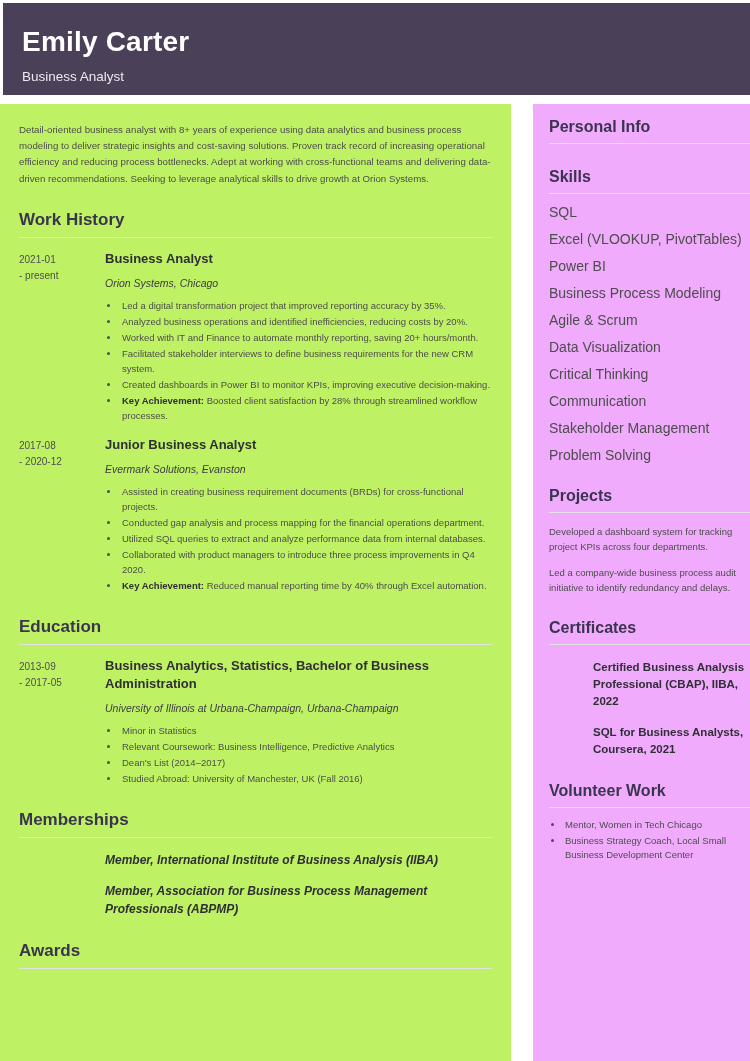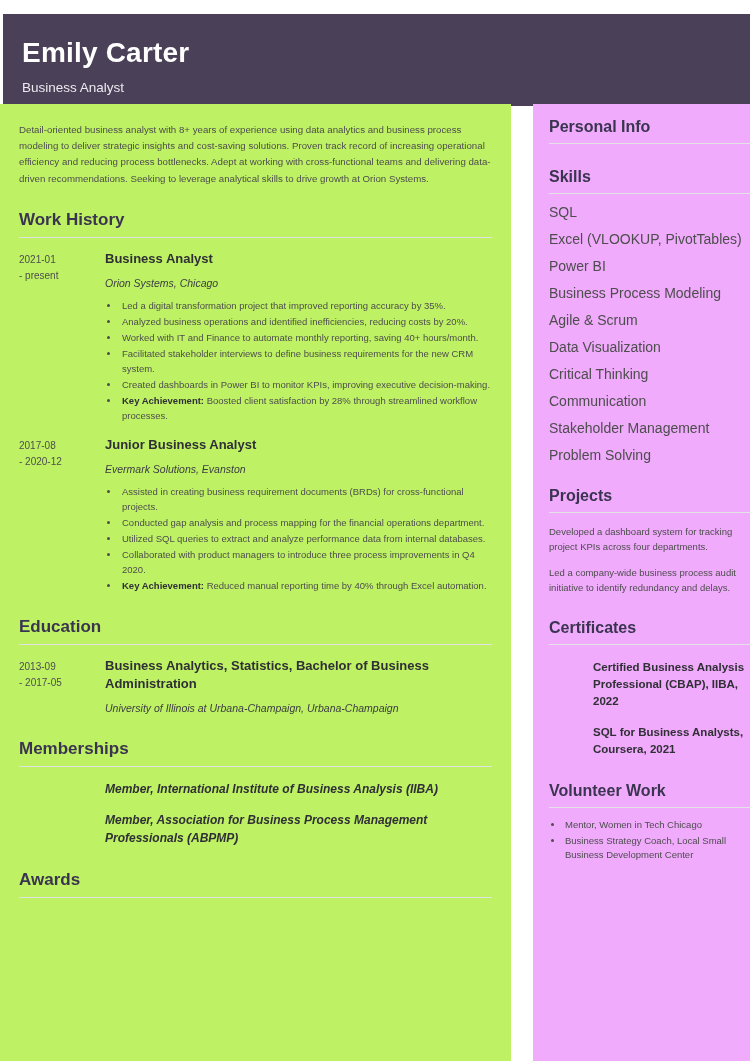--- a/index.html
+++ b/index.html
@@ -16,21 +16,21 @@
     width: 750px;
     height: 1061px;
     background: #ffffff;
     overflow: hidden;
   }
 
   
   .header-banner {
     position: absolute;
     left: 3px;
-    top: 14px;
+    top: 3px;
     width: 747px;
     height: 92px;
     background: #4a4057;
     box-sizing: border-box;
     padding: 22px 0 0 19px;
   }
   .header-name {
     color: #ffffff;
     font-size: 28px;
     font-weight: bold;
@@ -252,21 +252,21 @@
             <div class="entry-dates">
               <div>2021-01</div>
               <div>- present</div>
             </div>
             <div class="entry-body">
               <div class="entry-title">Business Analyst</div>
               <div class="entry-sub">Orion Systems, Chicago</div>
               <ul class="bullets">
                 <li>Led a digital transformation project that improved reporting accuracy by 35%.</li>
                 <li>Analyzed business operations and identified inefficiencies, reducing costs by 20%.</li>
-                <li>Worked with IT and Finance to automate monthly reporting, saving 40+ hours/month.</li>
+                <li>Worked with IT and Finance to automate monthly reporting, saving 20+ hours/month.</li>
                 <li>Facilitated stakeholder interviews to define business requirements for the new CRM system.</li>
                 <li>Created dashboards in Power BI to monitor KPIs, improving executive decision-making.</li>
                 <li><b>Key Achievement:</b> Boosted client satisfaction by 28% through streamlined workflow processes.</li>
               </ul>
             </div>
           </div>
           <div class="entry">
             <div class="entry-dates">
               <div>2017-08</div>
               <div>- 2020-12</div>
@@ -289,20 +289,26 @@
       <div class="sec-rule"></div>
       <div id="edu-list">
           <div class="entry">
             <div class="entry-dates">
               <div>2013-09</div>
               <div>- 2017-05</div>
             </div>
             <div class="entry-body">
               <div class="entry-title">Business Analytics, Statistics, Bachelor of Business Administration</div>
               <div class="entry-sub">University of Illinois at Urbana-Champaign, Urbana-Champaign</div>
+              <ul class="bullets">
+                <li>Minor in Statistics</li>
+                <li>Relevant Coursework: Business Intelligence, Predictive Analytics</li>
+                <li>Dean's List (2014–2017)</li>
+                <li>Studied Abroad: University of Manchester, UK (Fall 2016)</li>
+              </ul>
             </div>
           </div>
         </div>
 
       <div class="sec-title">Memberships</div>
       <div class="sec-rule"></div>
       <div id="membership-list">
           <div class="plain-entry">
             <div class="spacer"></div>
             <div class="plain-body">

